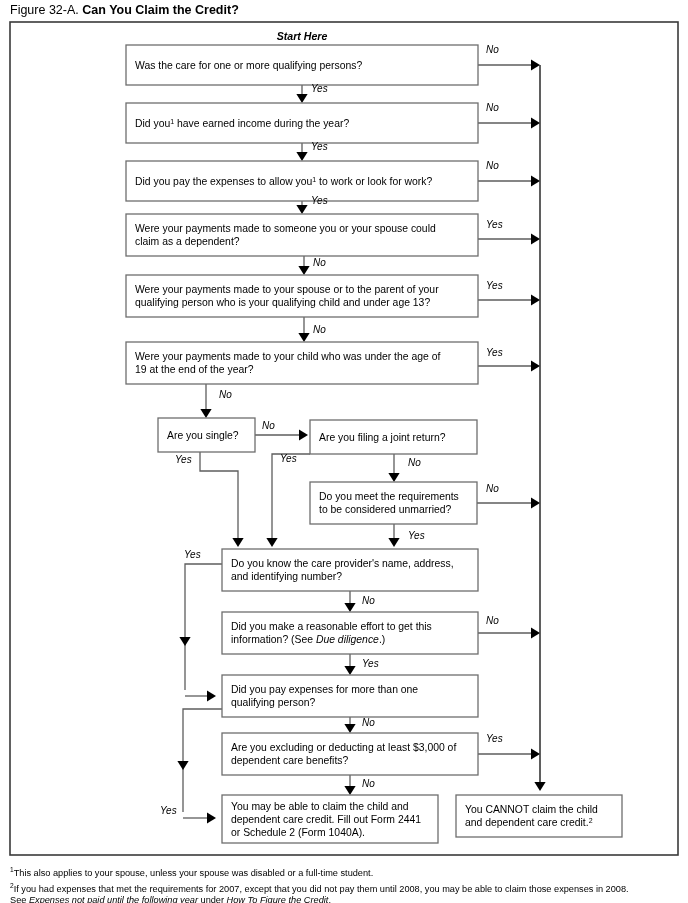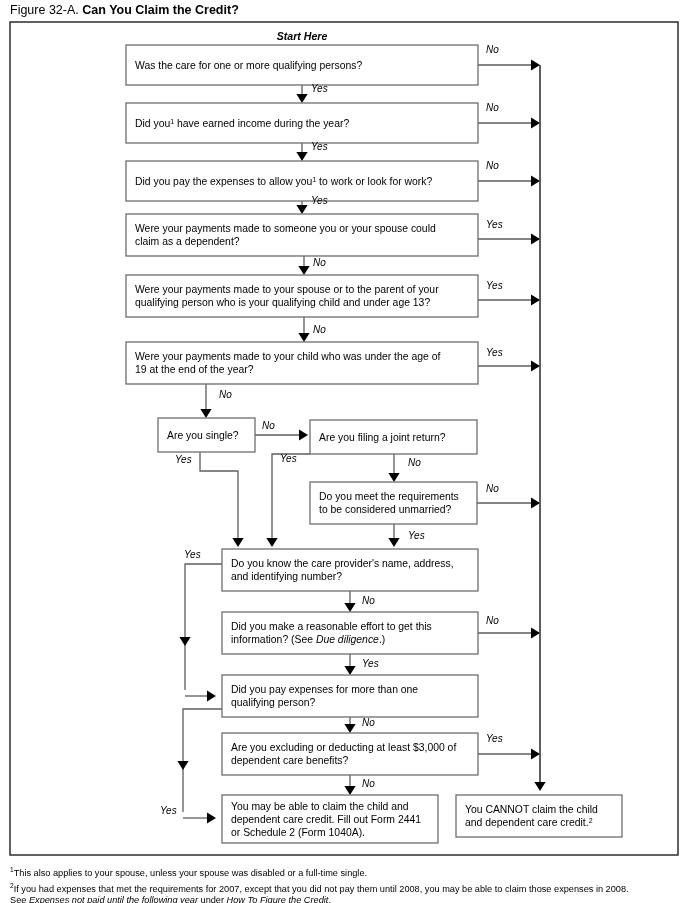--- a/index.html
+++ b/index.html
@@ -286,18 +286,18 @@
         <text x="486" y="742" class="edge-label">Yes</text>
         <text x="362" y="787" class="edge-label">No</text>
         <text x="160" y="814" class="edge-label">Yes</text>
       </g>
     <g id="start-layer">
         <text x="302" y="40" text-anchor="middle" class="start-label">Start Here</text>
       </g>
   </svg>
 
   <div class="footnotes">
-    <p><span class="fn-mark">1</span><span>This also applies to your spouse, unless your spouse was disabled or a full-time single.</span></p>
+    <p><span class="fn-mark">1</span><span>This also applies to your spouse, unless your spouse was disabled or a full-time student.</span></p>
     <p><span class="fn-mark">2</span><span>If you had expenses that met the requirements for 2007, except that you did not pay them until 2008, you may be able to claim those expenses in 2008.</span></p>
     <p class="fn-cont"><span>See </span><span class="it">Expenses not paid until the following year</span><span> under </span><span class="it">How To Figure the Credit</span><span>.</span></p>
   </div>
 
 </div>
 
 </body></html>

